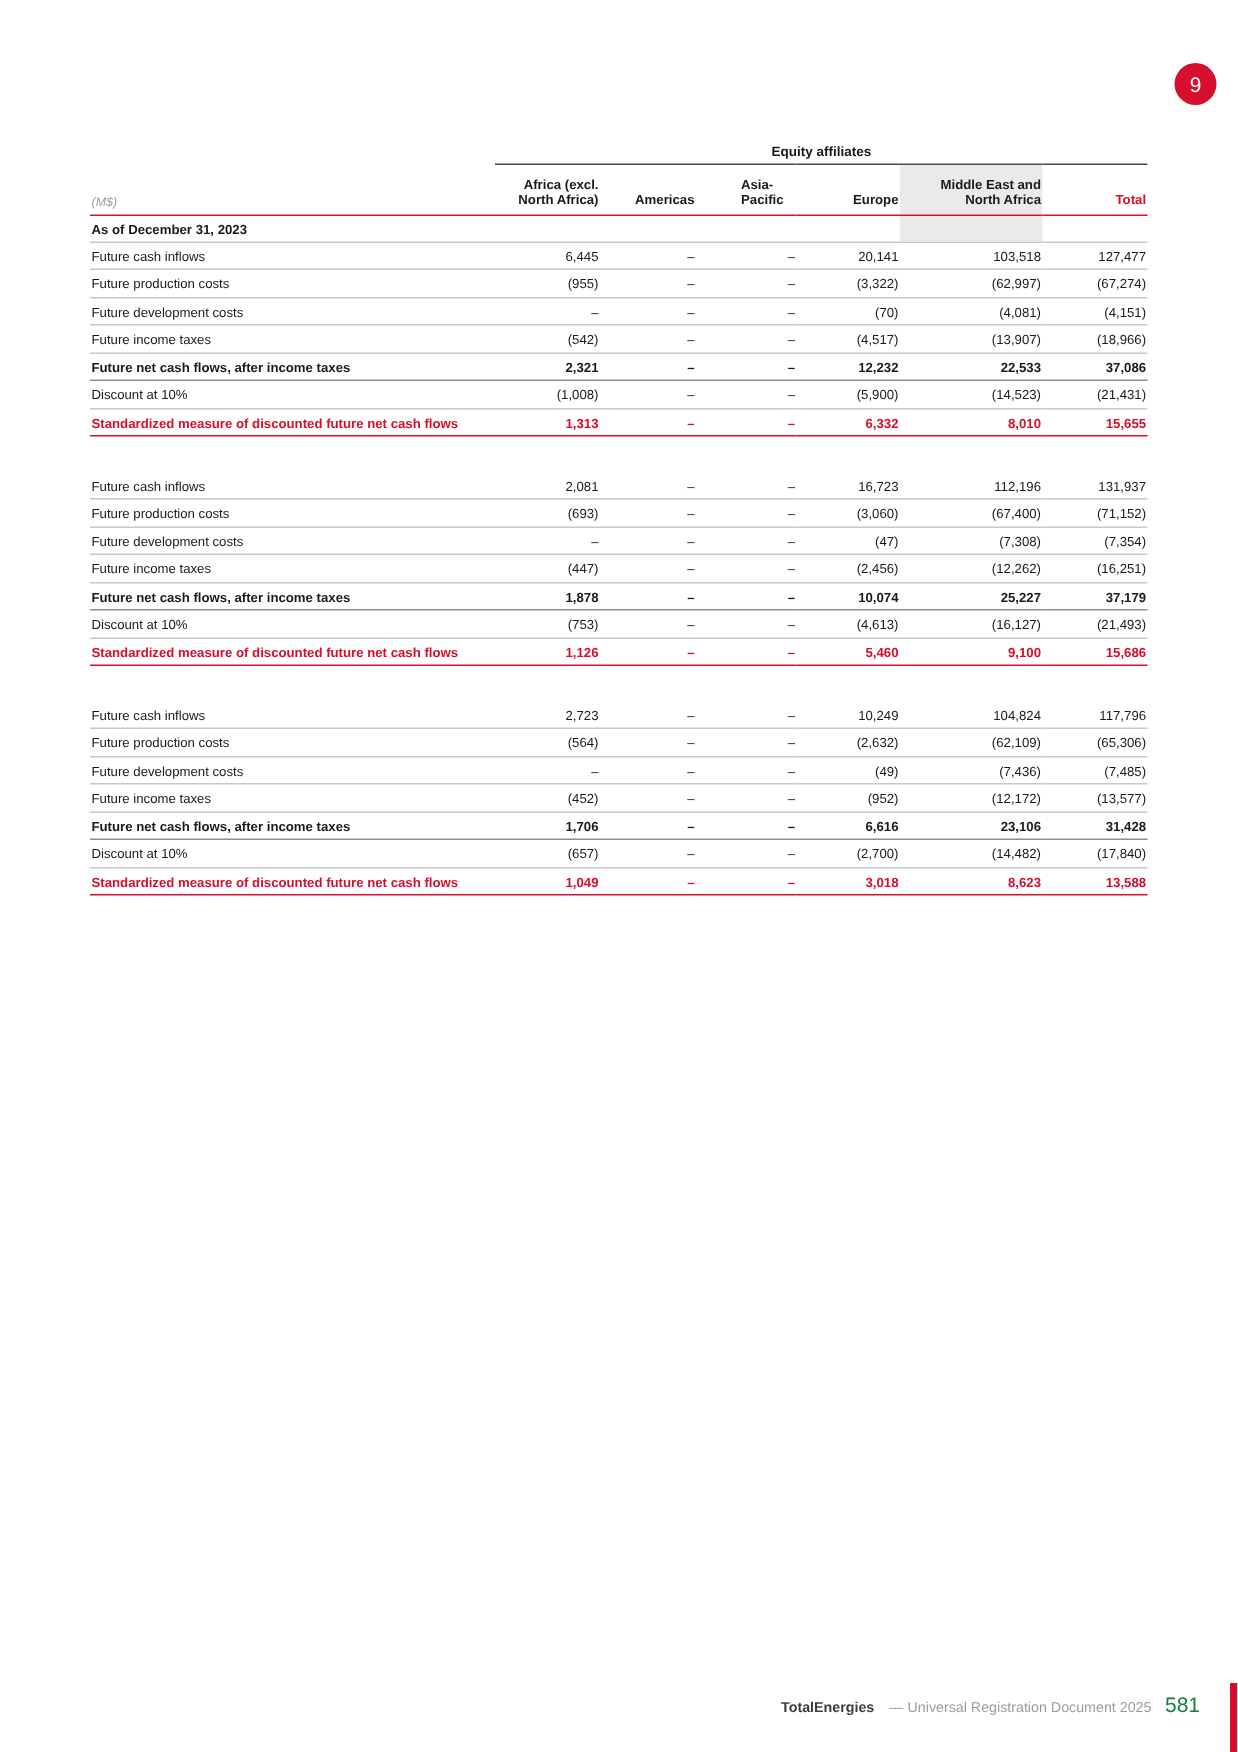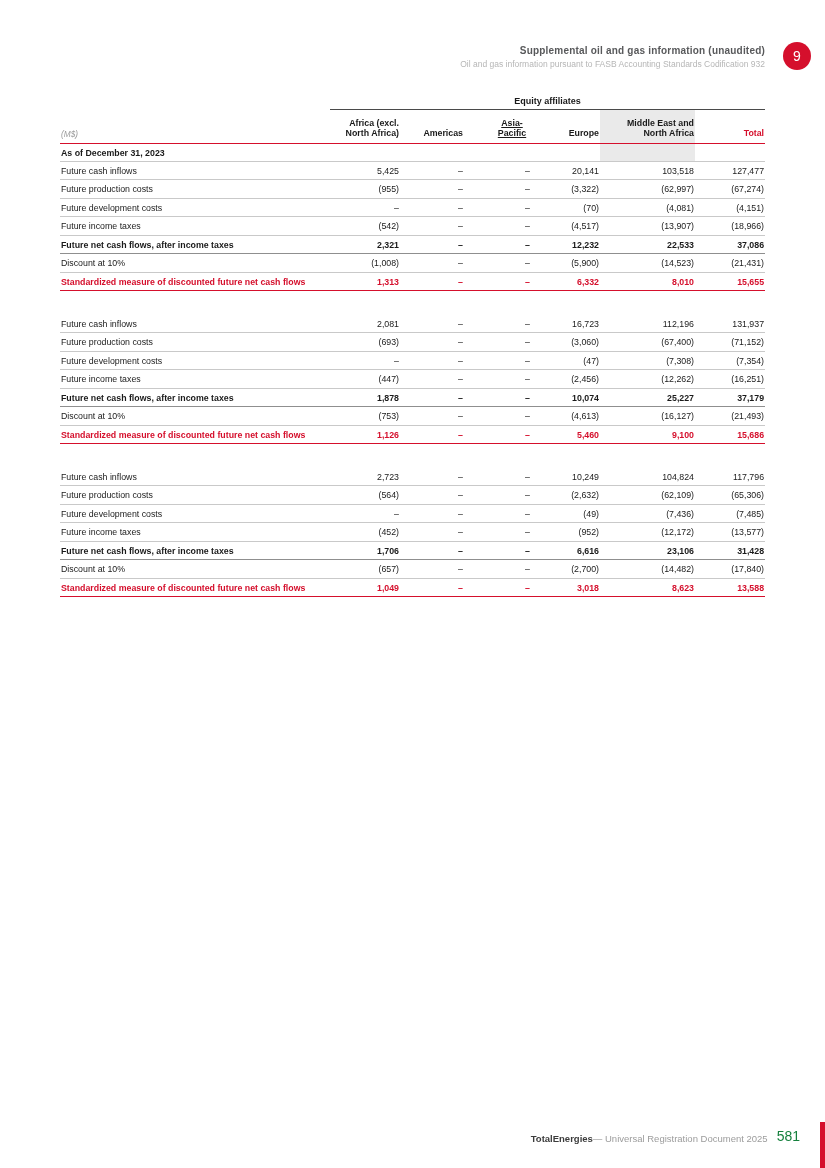--- a/index.html
+++ b/index.html
@@ -41,21 +41,21 @@
   .unit-cell {
     text-align:left; font-style:italic; font-weight:normal;
     color:#9b9b9b; font-size:8.3px; padding:8px 0 4px 1px;
   }
   .col-head {
     text-align:right; font-weight:bold; line-height:1.18;
     padding:8px 1px 4px 2px;
   }
   .col-head.total { color:var(--red); }
   .col-head.meana { background:var(--shade); }
-  .narrow { display:inline-block; width:36px; text-align:center;text-decoration:underline; }
+  .narrow { display:inline-block; width:36px; text-align:left; }
 
   .section-row td { border-bottom:1px solid #c9c9c9; padding:4px 1px 3px 1px; }
   .section-row .section-title { font-weight:bold; text-align:left; }
   .section-row.top-rule td { border-top:1.5px solid var(--red); }
   .section-row.red-title .section-title { color:var(--red); }
   td.shaded { background:var(--shade); }
 
   .spacer td { height:24px; border:none; }
 
   .row td { border-bottom:1px solid #c9c9c9; padding:4px 1px 3.5px 1px; }
@@ -66,37 +66,33 @@
     font-weight:bold; color:var(--red);
     border-top:1.5px solid var(--red); border-bottom:1.5px solid var(--red);
   }
 
   
   .page-footer {
     position:absolute; right:25px; bottom:24px;
     display:flex; align-items:flex-end; white-space:nowrap;
   }
   .footer-brand { font-weight:bold; color:#3c3c3c; font-size:9.5px; }
-  .footer-doc { color:#9c9c9c; font-size:9.5px; margin-left:0; }
+  .footer-doc { color:#9c9c9c; font-size:9.5px; margin-left:10px; }
   .footer-page { color:#15803d; font-size:14px; margin-left:9px; }
   .footer-red-bar {
     position:absolute; right:0; bottom:0;
     width:5px; height:46px; background:var(--red);
   }
 </style>
 </head>
 <body>
 
 <div class="page">
 
   <div class="page-header">
-    <div class="header-text">
-      <div class="header-title">Supplemental oil and gas information (unaudited)</div>
-      <div class="header-subtitle">Oil and gas information pursuant to FASB Accounting Standards Codification 932</div>
-    </div>
     <div class="chapter-badge">9</div>
   </div>
 
   <div class="table-area">
     <table>
       <colgroup>
         <col style="width:270px">
         <col style="width:70px">
         <col style="width:64px">
         <col style="width:67px">
@@ -120,21 +116,21 @@
         </tr>
       </thead>
       <tbody id="table-body">
           <tr class="section-row top-rule">
             <td colspan="5" class="section-title">As of December 31, 2023</td>
             <td class="shaded"></td>
             <td></td>
           </tr>
           <tr class="row normal">
             <td class="label">Future cash inflows</td>
-            <td class="num">5,425</td>
+            <td class="num">6,445</td>
             <td class="num">–</td>
             <td class="num">–</td>
             <td class="num">20,141</td>
             <td class="num">103,518</td>
             <td class="num">127,477</td>
           </tr>
           <tr class="row normal">
             <td class="label">Future production costs</td>
             <td class="num">(955)</td>
             <td class="num">–</td>

